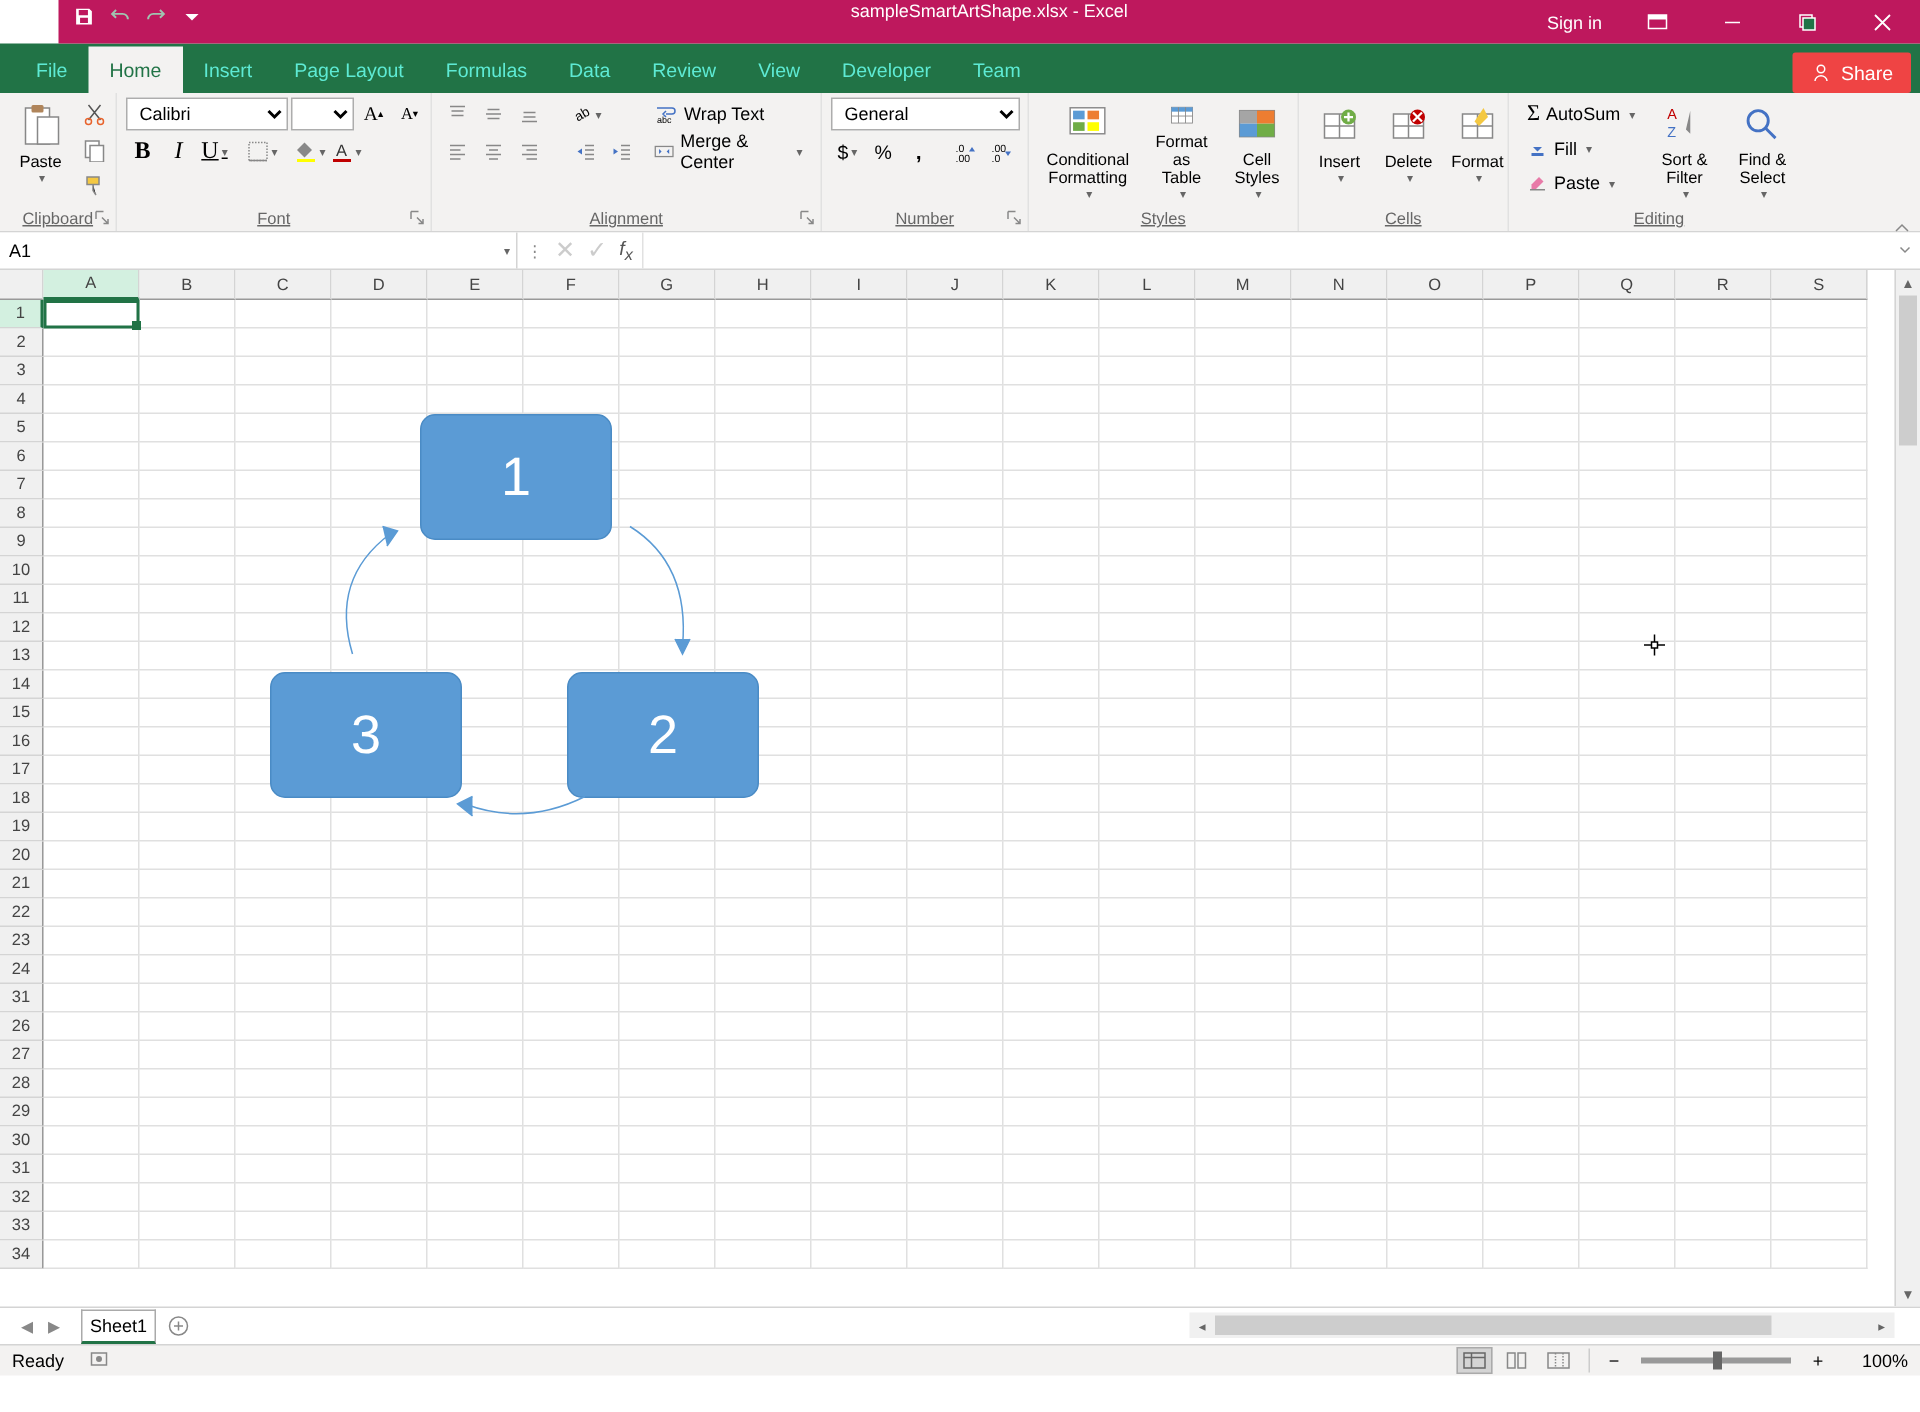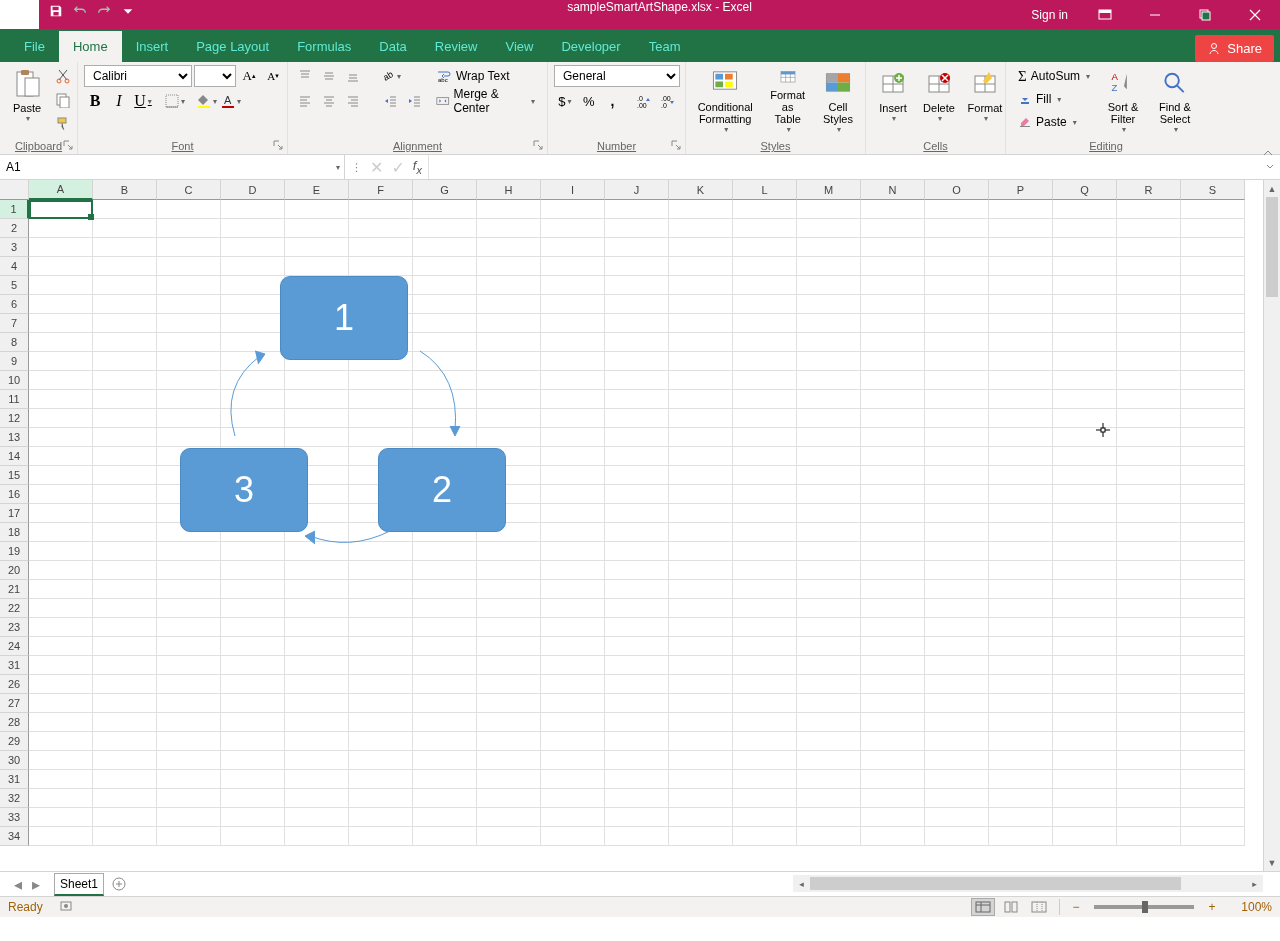--- a/index.html
+++ b/index.html
@@ -76,21 +76,21 @@
 .sheet-nav-btn { width: 16px; height: 16px; display:flex; align-items:center; justify-content:center; cursor:pointer; }
 .sheet-tab { padding: 3px 5px; font-size: 12px; border: 1px solid #aaa; border-bottom: none; background: #fff; cursor: pointer; }
 .sheet-tab.active { border-bottom: 2px solid #217346; }
 .sheet-add { width: 22px; height: 22px; display:flex; align-items:center; justify-content:center; cursor:pointer; color:#666; margin-left:4px; }
 .hscroll { position: absolute; right: 17px; width: 470px; height: 17px; bottom: 4px; background: #f0f0f0; display:flex; align-items:center; }
 .hscroll-btn { width:17px; height:17px; display:flex; align-items:center; justify-content:center; color:#666; font-size:9px; }
 .hscroll-track { flex:1; height:17px; position:relative; }
 .hscroll-thumb { position:absolute; left:0; width:85%; top:2px; bottom:2px; background:#cdcdcd; }
 
 
-.status-bar { height: 21px; background: #f3f2f1; border-top: 1px solid #d4d4d4; display: flex; align-items: center; font-size: 12px; color: #a16207; padding: 0 8px; }
+.status-bar { height: 21px; background: #f3f2f1; border-top: 1px solid #d4d4d4; display: flex; align-items: center; font-size: 12px; color: #000000; padding: 0 8px; }
 .status-right { margin-left: auto; display: flex; align-items: center; gap: 4px; }
 .view-btn { width: 24px; height: 18px; display:flex; align-items:center; justify-content:center; cursor:pointer; border:1px solid transparent; }
 .view-btn.active { background:#d4d4d4; border-color:#aaa; }
 .zoom-slider { width: 100px; height: 4px; background: #999; position: relative; margin: 0 6px; }
 .zoom-slider-thumb { position:absolute; left:48px; top:-4px; width:6px; height:12px; background:#666; }
 .zoom-btn { width:16px; height:16px; display:flex; align-items:center; justify-content:center; cursor:pointer; }
 
 .dd-arrow { font-size: 8px; color: #666; margin-left: 2px; }
 </style>
 </head>

